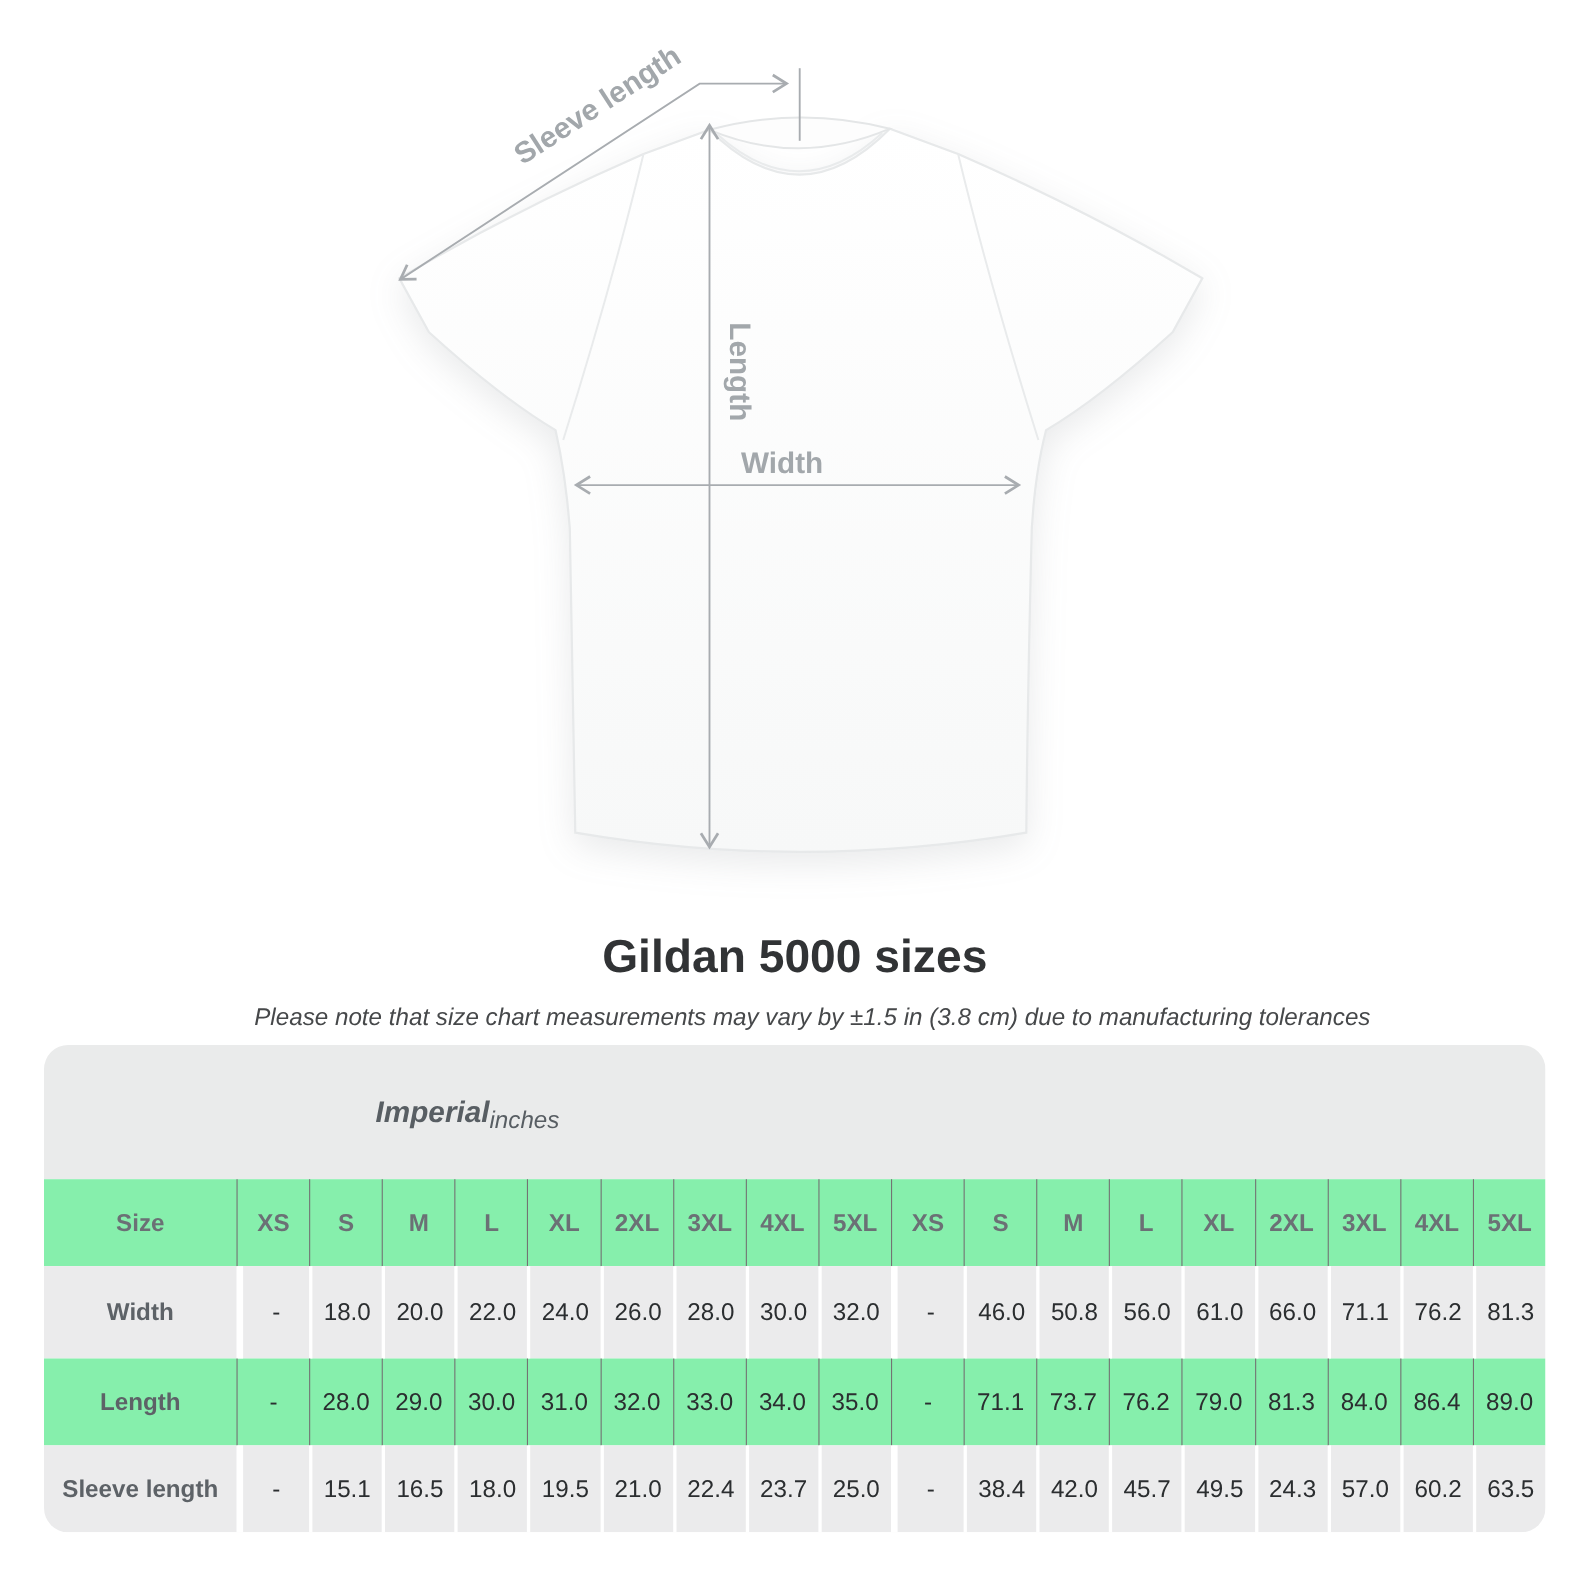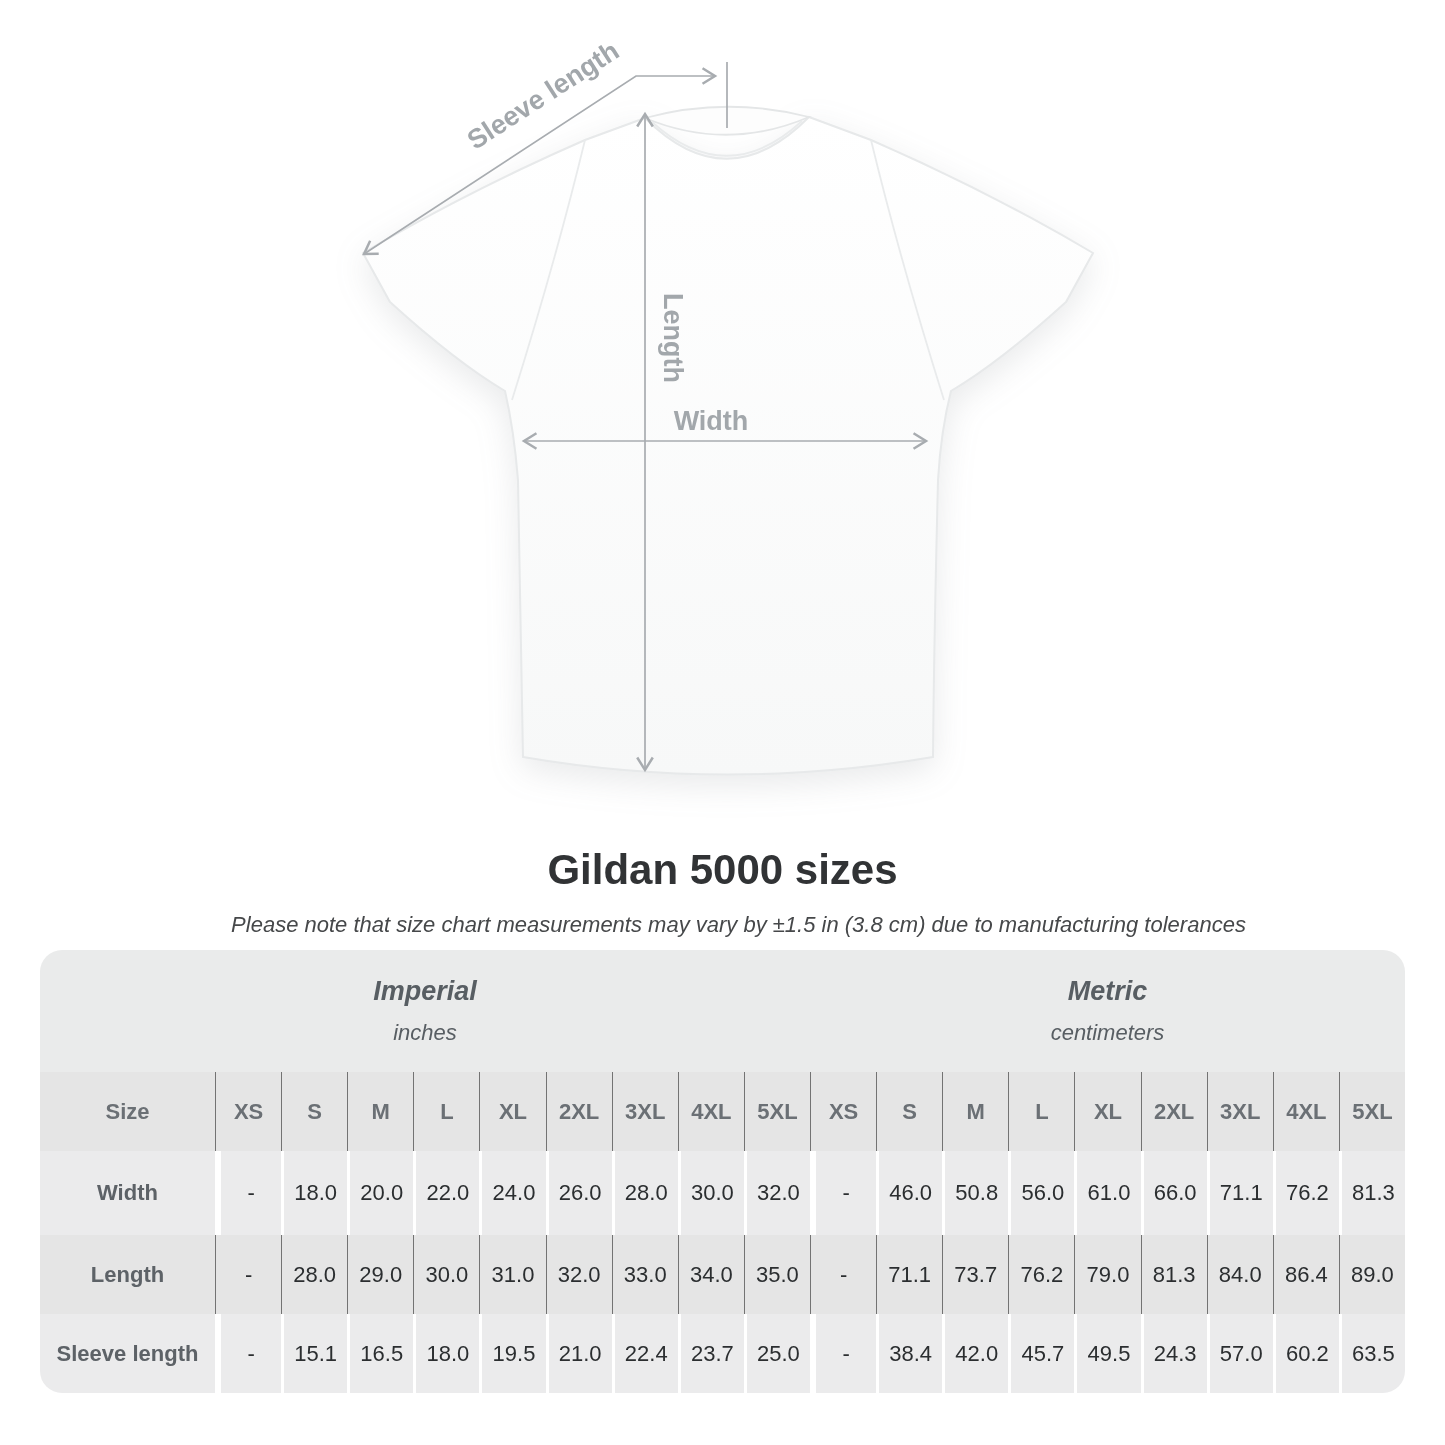--- a/index.html
+++ b/index.html
@@ -17,30 +17,30 @@
   .dim-label{fill:#a2a7ab;font-weight:bold;font-size:27px;}
   
   .page-title{position:absolute;top:846px;left:0;width:1445px;text-align:center;
     font-size:42px;font-weight:bold;color:#313335;margin:0;}
   .page-subtitle{position:absolute;top:896px;left:0;width:1445px;text-align:center;
     font-style:italic;font-size:22px;color:#46484a;margin:16px;}
   
   .size-table{position:absolute;left:40px;top:950px;width:1365px;
     border-radius:22px;overflow:hidden;background:#fff;}
   .band{display:flex;height:122px;background:#eaebeb;}
-  .band .half{display:flex;flex-direction:column;align-items:center;justify-content:center;}
+  .band .half{display:flex;flex-direction:row;align-items:center;justify-content:center;}
   .band .half.left{width:770px;}
   .band .half.right{width:595px;}
   .band .uname{font-size:27px;font-weight:bold;font-style:italic;color:#585e63;}
   .band .usub{font-size:22px;font-style:italic;color:#585e63;margin-top:13px;}
   .row{display:grid;grid-template-columns:175px repeat(18,1fr);}
   .row .c{display:flex;align-items:center;justify-content:center;
     font-size:22px;color:#2b2e30;box-sizing:border-box;}
   .row .lbl{font-weight:bold;color:#5d6267;}
-  .row.white{background:#e5e5e5;height:79px;}
+  .row.white{background:#86efac;height:79px;}
   .row.white .c + .c{border-left:1px solid #737373;}
   .row.gray{background:#ebebec;height:84px;}
   .row.gray .c + .c{border-left:3px solid #ffffff;}
   .row.gray .c.w{border-left-width:6px;}
   .row.size .c{color:#6b7075;font-weight:bold;}
   .row.last{height:79px;}
 </style>
 </head>
 <body>
 
@@ -91,24 +91,20 @@
 
 <h1 class="page-title">Gildan 5000 sizes</h1>
 <p class="page-subtitle">Please note that size chart measurements may vary by ±1.5 in (3.8 cm) due to manufacturing tolerances</p>
 
 <div class="size-table">
 
   <div class="band">
     <div class="half left">
       <div class="uname">Imperial</div>
       <div class="usub">inches</div>
-    </div>
-    <div class="half right">
-      <div class="uname">Metric</div>
-      <div class="usub">centimeters</div>
     </div>
   </div>
 
   <div class="row white size">
     <div class="c lbl">Size</div>
     <div class="c w">XS</div>
     <div class="c">S</div>
     <div class="c">M</div>
     <div class="c">L</div>
     <div class="c">XL</div>

